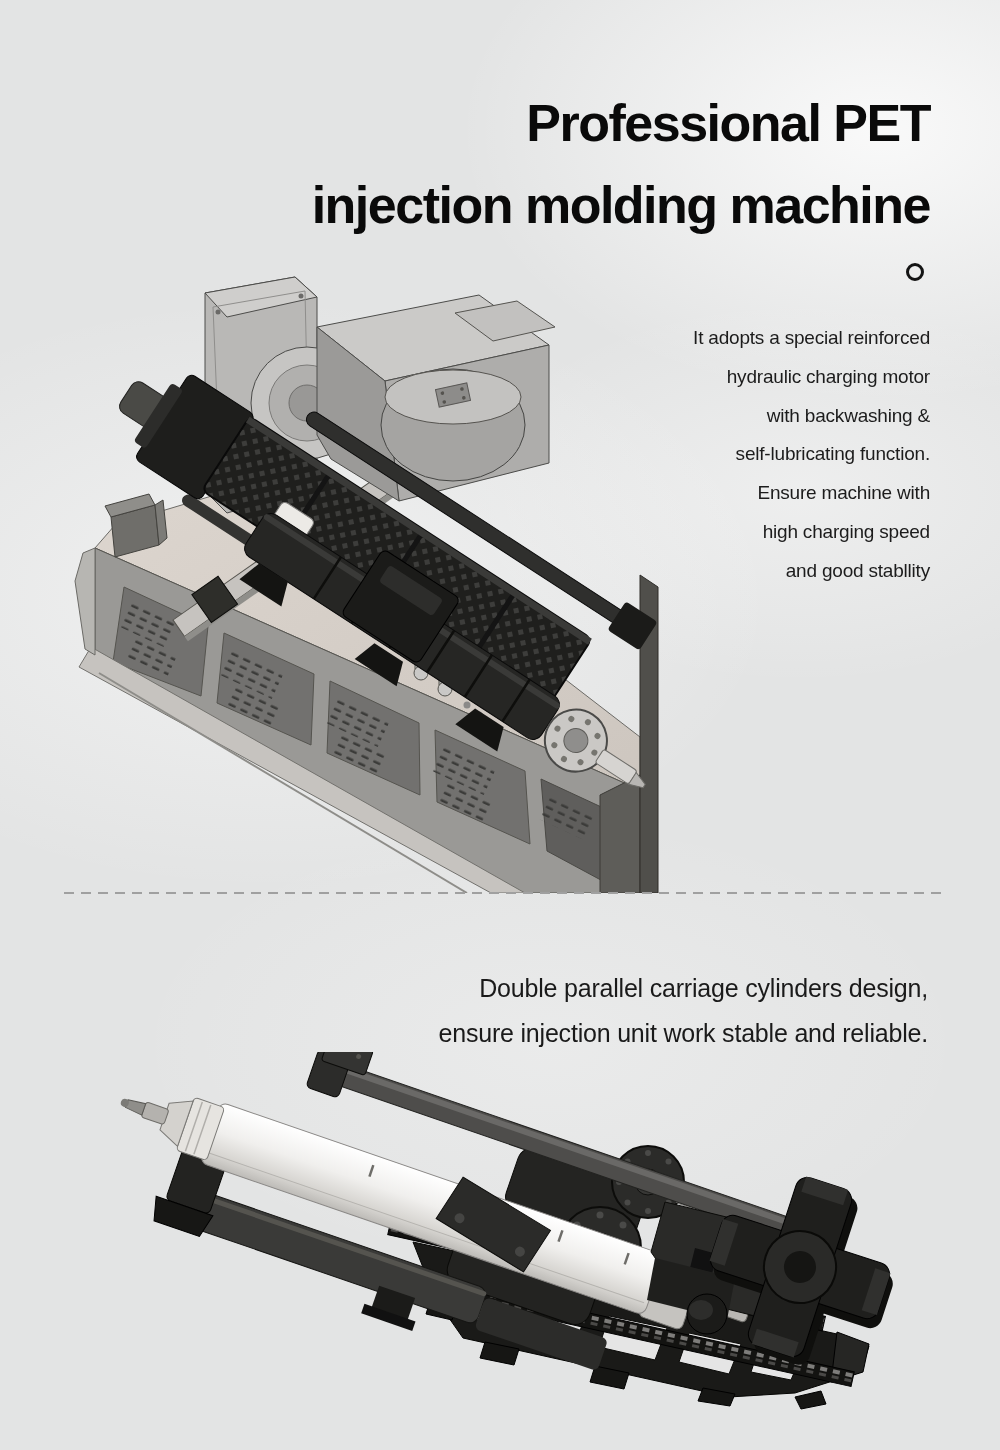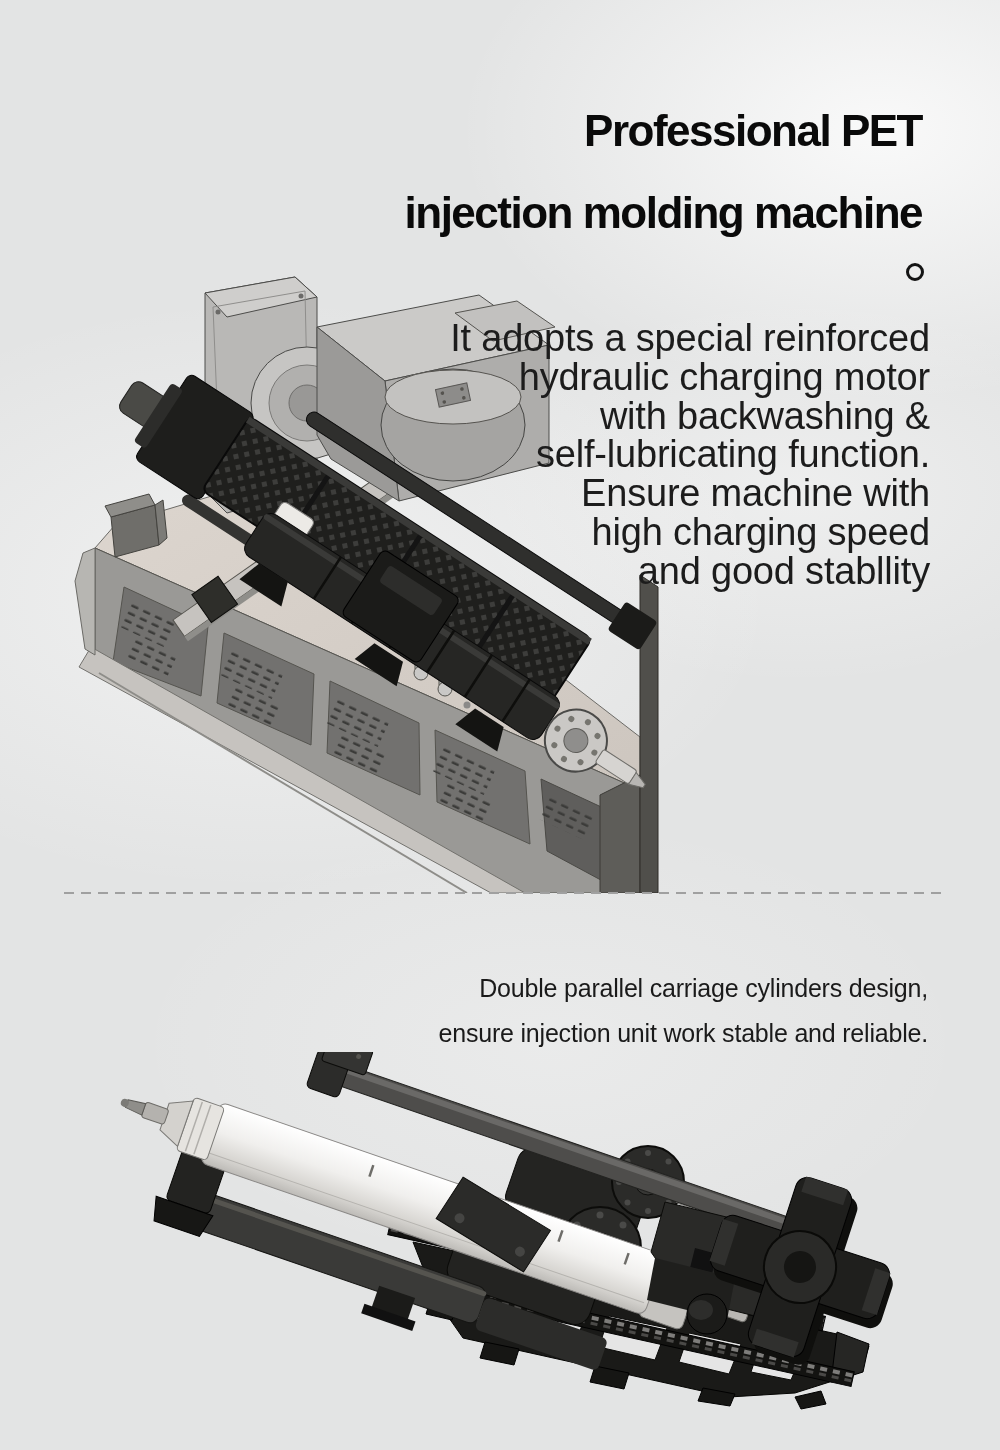--- a/index.html
+++ b/index.html
@@ -12,35 +12,35 @@
   }
   .bg-glow{
     position:absolute;inset:0;
     background:
       radial-gradient(620px 400px at 88% 9%, rgba(253,253,253,.85), rgba(253,253,253,0) 68%),
       radial-gradient(820px 480px at 27% 41%, rgba(252,252,252,.55), rgba(252,252,252,0) 62%),
       radial-gradient(560px 320px at 80% 34%, rgba(251,251,251,.45), rgba(251,251,251,0) 60%),
       radial-gradient(700px 380px at 55% 72%, rgba(250,250,250,.30), rgba(250,250,250,0) 60%);
   }
   .title{
-    position:absolute;top:82px;right:70px;margin:8px;
+    position:absolute;top:82px;right:70px;margin:0;
     text-align:right;
-    font-size:44px;line-height:82px;font-weight:bold;
+    font-size:52px;line-height:82px;font-weight:bold;
     letter-spacing:-1.5px;color:#0a0a0a;
     white-space:pre-line;z-index:4;
   }
   .ring{
     position:absolute;left:906px;top:263px;
     width:12px;height:12px;border:3.5px solid #141414;border-radius:50%;
     z-index:4;
   }
   .hero-desc{
     position:absolute;top:319px;right:70px;margin:0;
     text-align:right;
-    font-size:38px;line-height:38.8px;font-weight:400;
+    font-size:19px;line-height:38.8px;font-weight:400;
     letter-spacing:-0.2px;color:#1c1c1c;
     white-space:pre-line;z-index:4;
   }
   .feature-desc{
     position:absolute;top:966px;right:72px;margin:0;
     text-align:right;
     font-size:25px;line-height:45px;font-weight:400;
     letter-spacing:-0.2px;color:#1a1a1a;
     white-space:pre-line;z-index:4;
   }

